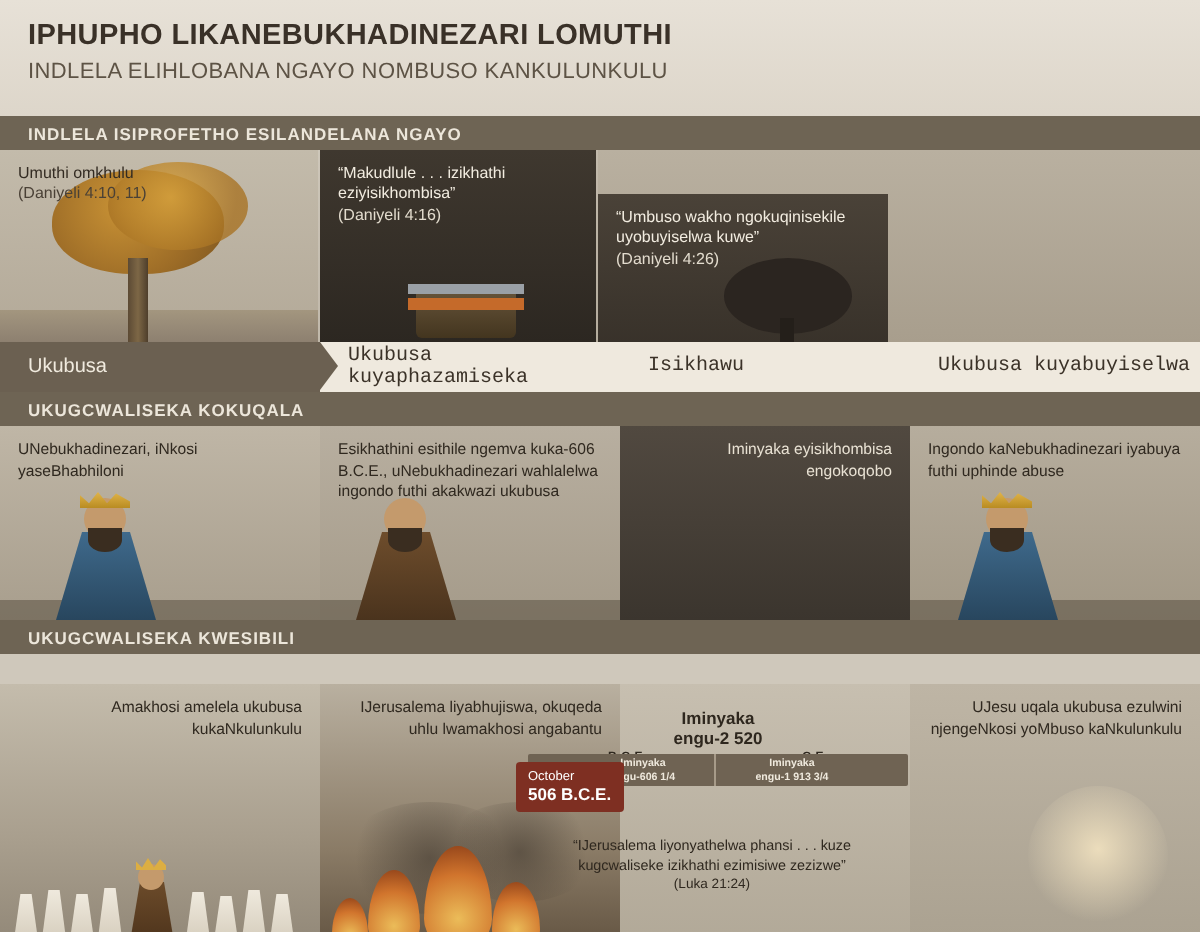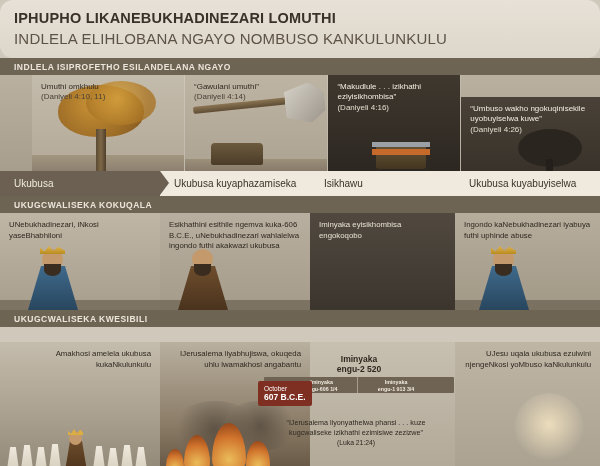--- a/index.html
+++ b/index.html
@@ -13,28 +13,27 @@
     position: relative;
     width: 600px; height: 466px;
     background: #cfc8bb;
   }
 
   
   .header {
     position: absolute; left: 0; top: 0; width: 600px; height: 58px;
     background: linear-gradient(180deg,#e7e1d7 0%, #ddd6ca 100%);
     padding: 10px 14px 0 14px;
-    border-radius: 13px;
   }
   .header h1 {
     font-size: 14.5px; font-weight: bold; letter-spacing: .2px;
     color: #3a3128; line-height: 1.15;
   }
   .header h2 {
-    font-size: 15px; font-weight: normal; letter-spacing: .2px;
+    font-size: 11px; font-weight: normal; letter-spacing: .2px;
     color: #5d5345; margin-top: 3px;
   }
 
   
   .secbar {
     position: absolute; left: 0; width: 600px; height: 17px;
     background: #6b6152;
     color: #ece6da;
     font-size: 8.5px; font-weight: bold; letter-spacing: .5px;
     display: flex; align-items: center;
@@ -42,21 +41,20 @@
   }
   #secbar1 { top: 58px; background:#6e6454; }
   #secbar2 { top: 196px; background:#6e6454; }
   #secbar3 { top: 310px; background:#6e6454; }
 
   
   .row1 {
     position: absolute; left: 0; top: 75px; width: 600px; height: 96px;
     background: linear-gradient(180deg,#b9b0a0 0%, #a89e8d 100%);
     display: flex;
-    padding-left: 32px;
   }
   .r1cell {
     position: relative; height: 96px; overflow: hidden;
     border-right: 1px solid rgba(255,255,255,.18);
   }
   .r1c1 { width: 160px; background: linear-gradient(180deg,#c3bbab,#b3a998); }
   .r1c2 { width: 150px; background: linear-gradient(180deg,#bdb4a3,#ada392); }
   .r1c3 { width: 139px; background: linear-gradient(180deg,#b5ab9a,#a49a88); }
   .r1c4 { width: 145px; background: linear-gradient(180deg,#b0a695,#9f9583); border-right:none;margin-top:22px; }
 
@@ -140,21 +138,21 @@
     background: #efe9de;
     display: flex;
   }
   .stage {
     position: relative; height: 25px;
     display: flex; align-items: center;
     font-size: 10px; color: #3b3228;
     padding-left: 14px;
   }
   .stage.dark { background:#6b6051; color:#f0ead f; color:#f0eade; }
-  .stage.light { background:#efe9de; }
+  .stage.light { background:#efe9de;font-family:Liberation Mono, monospace; }
   .s1 { width: 160px; }
   .s2 { width: 150px; }
   .s3 { width: 145px; }
   .s4 { width: 145px; }
   .chev {
     position:absolute; right: -9px; top:0; width: 0; height: 0;
     border-top: 12.5px solid transparent;
     border-bottom: 12.5px solid transparent;
     border-left: 9px solid #efe9de;
     z-index: 3;
@@ -167,21 +165,21 @@
     display: flex;
   }
   .r3cell { position: relative; height: 97px; overflow: hidden; }
   .r3c1 { width: 160px; background: linear-gradient(180deg,#bfb6a6,#a89e8d); }
   .r3c2 { width: 150px; background: linear-gradient(180deg,#b8afa0,#a59b8a); }
   .r3c3 { width: 145px; background: linear-gradient(180deg,#514940,#3b352e); }
   .r3c4 { width: 145px; background: linear-gradient(180deg,#b6ad9d,#a29886); }
 
   .r3txt { position: relative; z-index: 5; padding: 7px 9px 0 9px;
            font-size: 7.8px; line-height: 1.35; color:#2f281f; }
-  .r3txt.lite { color:#e8e1d3; }
+  .r3txt.lite { color:#e8e1d3;text-align:right; }
 
   
   .king { position:absolute; bottom:0; left: 14px; width: 78px; height: 58px; }
   .king .robe {
     position:absolute; bottom:0; left: 14px; width: 50px; height: 44px;
     background: linear-gradient(180deg,#3f6a8c,#28465e);
     clip-path: polygon(26% 0%, 74% 0%, 100% 100%, 0% 100%);
   }
   .king .head {
     position:absolute; bottom: 40px; left: 28px; width: 21px; height: 21px;
@@ -303,30 +301,20 @@
       <div class="ground1"></div>
       <div class="tree-crown"></div>
       <div class="tree-crown2"></div>
       <div class="tree-trunk"></div>
       <div class="caption">
         <div>Umuthi omkhulu</div>
         <div class="sub">(Daniyeli 4:10, 11)</div>
       </div>
     </div>
 
-    <div class="r1cell r1c2">
-      <div class="ground2"></div>
-      <div class="stump2"></div>
-      <div class="axe-handle"></div>
-      <div class="axe-head"></div>
-      <div class="caption">
-        <div>“Gawulani umuthi”</div>
-        <div class="sub">(Daniyeli 4:14)</div>
-      </div>
-    </div>
 
     <div class="r1cell r1c3">
       <div class="darkpanel"></div>
       <div style="position:absolute;left:48px;bottom:2px;width:50px;height:26px;background:linear-gradient(180deg,#6a573c,#43351f);border-radius:3px;z-index:2"></div>
       <div style="position:absolute;left:44px;bottom:16px;width:58px;height:6px;background:#c56a2a;z-index:3"></div>
       <div style="position:absolute;left:44px;bottom:24px;width:58px;height:5px;background:#9aa0a6;z-index:3"></div>
       <div class="caption cap-light">
         <div>“Makudlule . . . izikhathi eziyisikhombisa”</div>
         <div class="sub">(Daniyeli 4:16)</div>
       </div>
@@ -484,21 +472,21 @@
       <div>engu-606 1/4</div>
     </div>
     <div class="tl-seg b">
       <div>Iminyaka</div>
       <div>engu-1 913 3/4</div>
     </div>
   </div>
 
   <div class="date-badge" id="badge-left">
     <div style="font-size:6.5px;font-weight:normal">October</div>
-    <div>607 B.C.E.</div>
+    <div>506 B.C.E.</div>
   </div>
 
   <div class="quotebox">
     <div>“IJerusalema liyonyathelwa phansi . . . kuze kugcwaliseke izikhathi ezimisiwe zezizwe”</div>
     <div class="src">(Luka 21:24)</div>
   </div>
 
 </div>
 
 </body></html>

